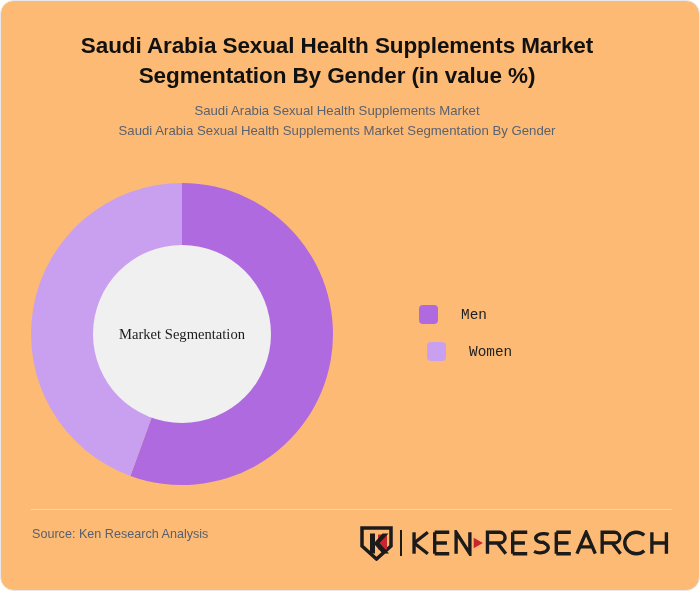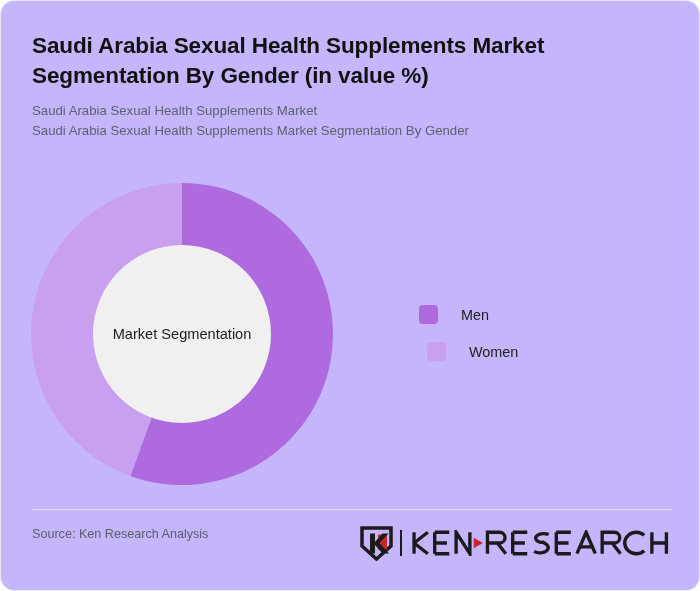--- a/index.html
+++ b/index.html
@@ -10,24 +10,25 @@
   }
   body {
     font-family: "Liberation Sans", sans-serif;
     -webkit-font-smoothing: antialiased;
   }
   .card {
     position: relative;
     box-sizing: border-box;
     width: 700px;
     height: 591px;
-    background: #c4b5fd;
+    background: #fdba74;
     border: 1px solid #e8e8ea;
     border-radius: 14px;
     overflow: hidden;
+    text-align: center;
   }
 
   
   .header {
     position: absolute;
     left: 31px;
     top: 30px;
     width: 610px;
   }
   .title {
@@ -72,33 +73,35 @@
   .center-label {
     position: absolute;
     left: 0;
     top: 0;
     width: 302px;
     height: 302px;
     display: flex;
     align-items: center;
     justify-content: center;
     pointer-events: none;
+    font-family: Liberation Serif, serif;
   }
   .center-label span {
     font-size: 14.6px;
     color: #1c1c1c;
     line-height: 1;
     white-space: nowrap;
   }
 
   
   .legend {
     position: absolute;
     left: 418px;
     top: 136px;
+    font-family: Liberation Mono, monospace;
   }
   .legend-item {
     display: flex;
     align-items: center;
     height: 19px;
     margin-bottom: 18px;
   }
   .legend-item:last-child { margin-bottom: 0; margin-left: 8px; }
   .legend-swatch {
     width: 19px;

